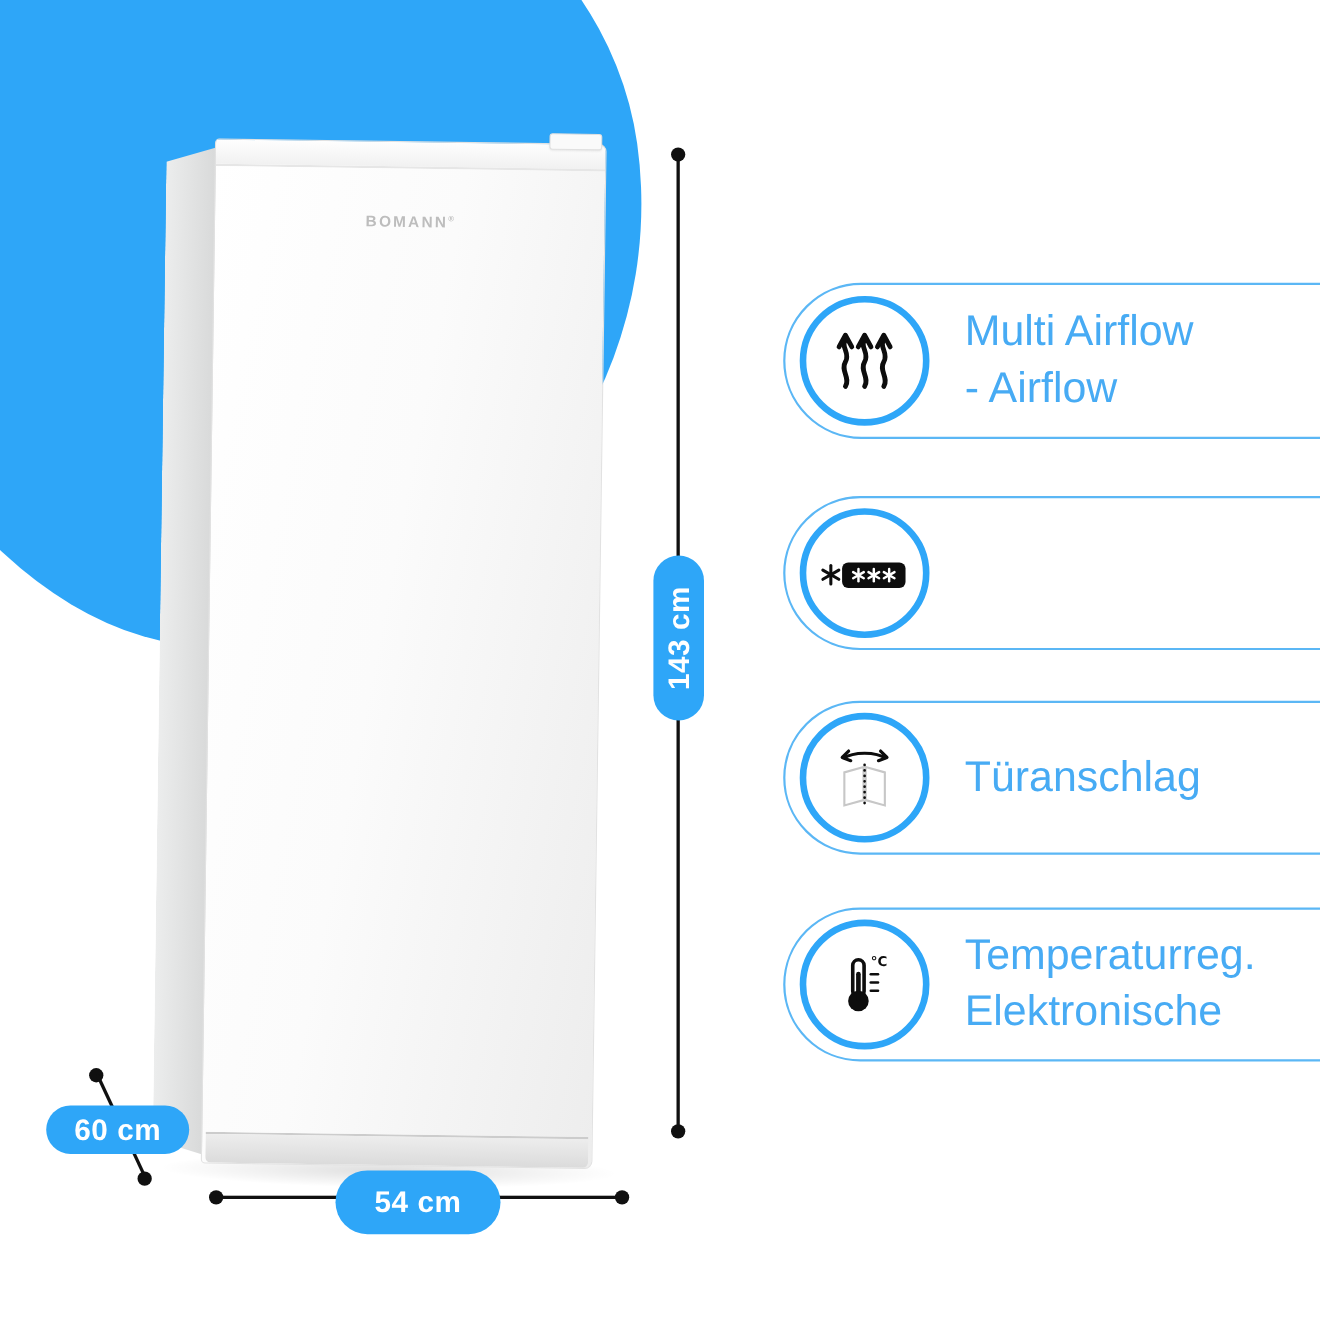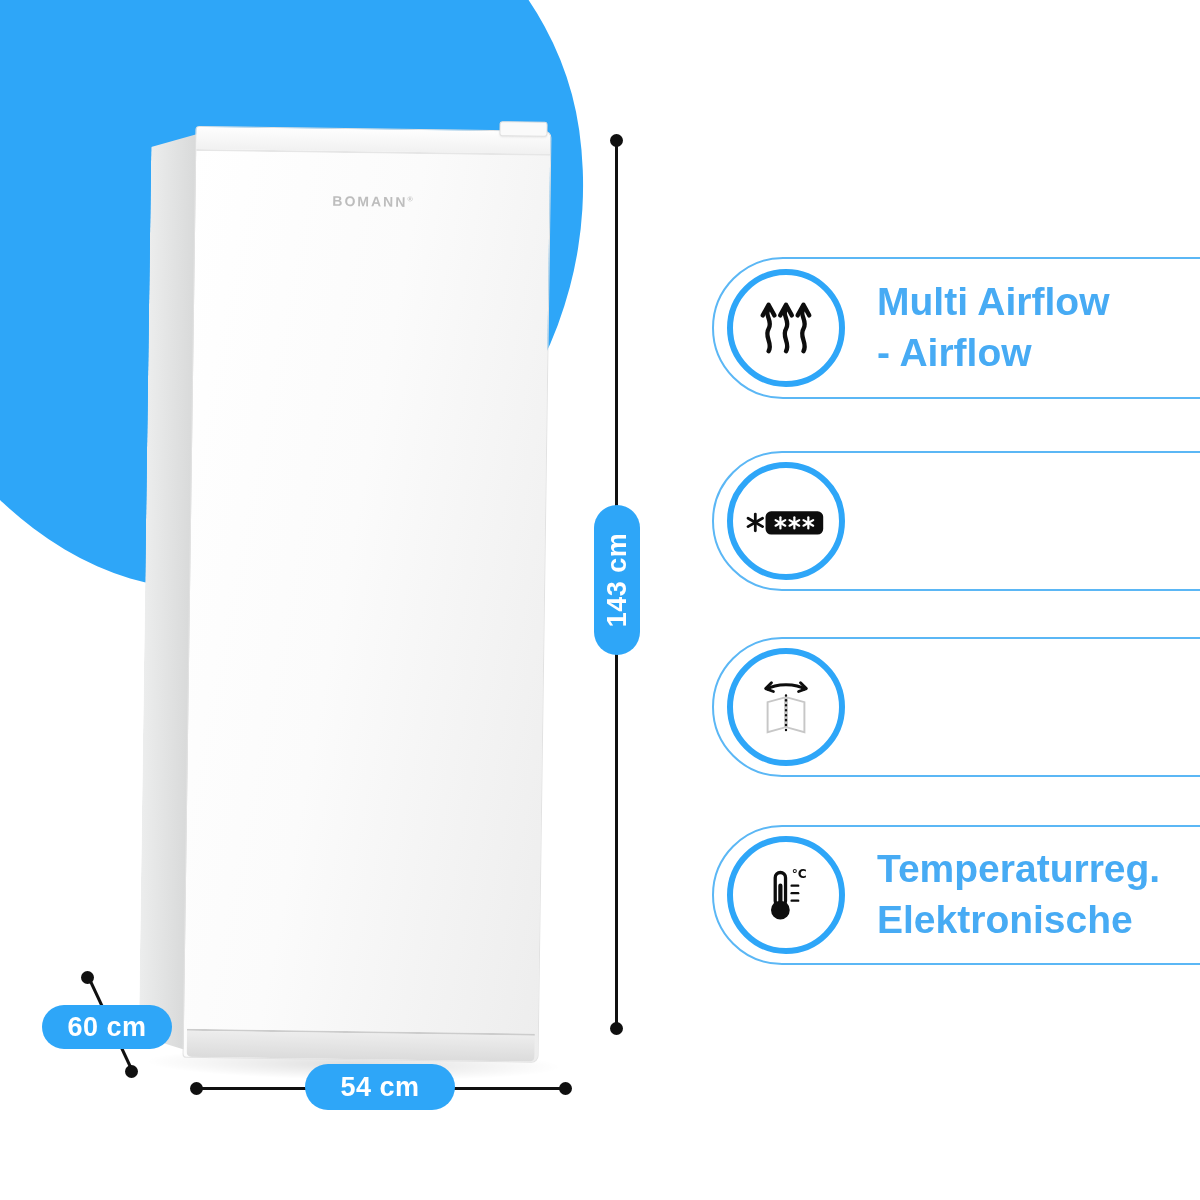--- a/index.html
+++ b/index.html
@@ -49,31 +49,31 @@
   .measure-width{left:190px;top:1081px;width:382px;height:16px;}
   .measure-width .hline{position:absolute;left:6px;right:6px;top:6px;height:3px;background:var(--line-black);}
   .measure-depth{left:81px;top:971px;width:70px;height:112px;}
   .measure-depth .dline{position:absolute;left:6px;top:6px;width:3px;height:104px;background:var(--line-black);
         transform-origin:center top;transform:rotate(-25deg);}
 
   .dim-pill{position:absolute;display:flex;align-items:center;justify-content:center;
         background:var(--accent-blue);color:#fff;font-weight:bold;font-size:27px;
         border-radius:999px;z-index:5;letter-spacing:0.5px;}
   .pill-height{left:542px;top:557px;width:150px;height:46px;transform:rotate(-90deg);}
-  .pill-width{left:305px;top:1064px;width:150px;height:46px;}
+  .pill-width{left:305px;top:1064px;width:150px;height:58px;}
   .pill-depth{left:42px;top:1005px;width:130px;height:44px;justify-content:center;}
 
   
   .feature{position:absolute;left:712px;width:565px;box-sizing:border-box;
         border:2px solid var(--pill-outline-blue);border-radius:999px;background:#fff;
         display:flex;align-items:center;z-index:4;}
   .feature-circle{flex:0 0 auto;width:106px;height:106px;margin-left:13px;box-sizing:content-box;
         border:6px solid var(--accent-blue);border-radius:50%;background:#fff;
         display:flex;align-items:center;justify-content:center;}
-  .feature-text{margin-left:32px;color:var(--feature-text-blue);font-size:39px;font-weight:bold;line-height:1.3;}
+  .feature-text{margin-left:32px;color:var(--feature-text-blue);font-size:39px;font-weight:normal;line-height:1.3;}
 </style>
 </head>
 <body>
 
 <div class="canvas">
 
   <div class="blob"></div>
 
   <div class="fridge">
     <div class="fridge-shadow"></div>
@@ -167,20 +167,21 @@
       <svg viewBox="0 0 64 64" width="62" height="62" aria-hidden="true">
         <path d="M31 22 L13 27 L13 58 L31 53 Z" fill="#ffffff" stroke="#c7c7c7" stroke-width="2"></path>
         <path d="M33 22 L51 27 L51 58 L33 53 Z" fill="#ffffff" stroke="#c7c7c7" stroke-width="2"></path>
         <line x1="32" y1="20" x2="32" y2="57" stroke="#0d0d0d" stroke-width="2.5" stroke-dasharray="0.1 5" stroke-linecap="round"></line>
         <path d="M12 14 A 24 11 0 0 1 52 14" fill="none" stroke="#0d0d0d" stroke-width="3"></path>
         <path d="M47 7 L53 13 L45 16" fill="none" stroke="#0d0d0d" stroke-width="3" stroke-linecap="round" stroke-linejoin="round"></path>
         <path d="M17 7 L11 13 L19 16" fill="none" stroke="#0d0d0d" stroke-width="3" stroke-linecap="round" stroke-linejoin="round"></path>
       </svg>
     </div>
     <div class="feature-text">
+      <div>Türanschlag</div>
     </div>
   </div>
 
   <div class="feature" style="top:825px;height:140px;">
     <div class="feature-circle">
       <svg viewBox="0 0 64 64" width="60" height="60" aria-hidden="true">
         <rect x="20.5" y="8" width="11" height="36" rx="5.5" fill="#ffffff" stroke="#0d0d0d" stroke-width="3.5"></rect>
         <circle cx="26" cy="48" r="10" fill="#0d0d0d"></circle>
         <line x1="26" y1="46" x2="26" y2="22" stroke="#0d0d0d" stroke-width="4.5" stroke-linecap="round"></line>
         <g stroke="#0d0d0d" stroke-width="2.5" stroke-linecap="round">

